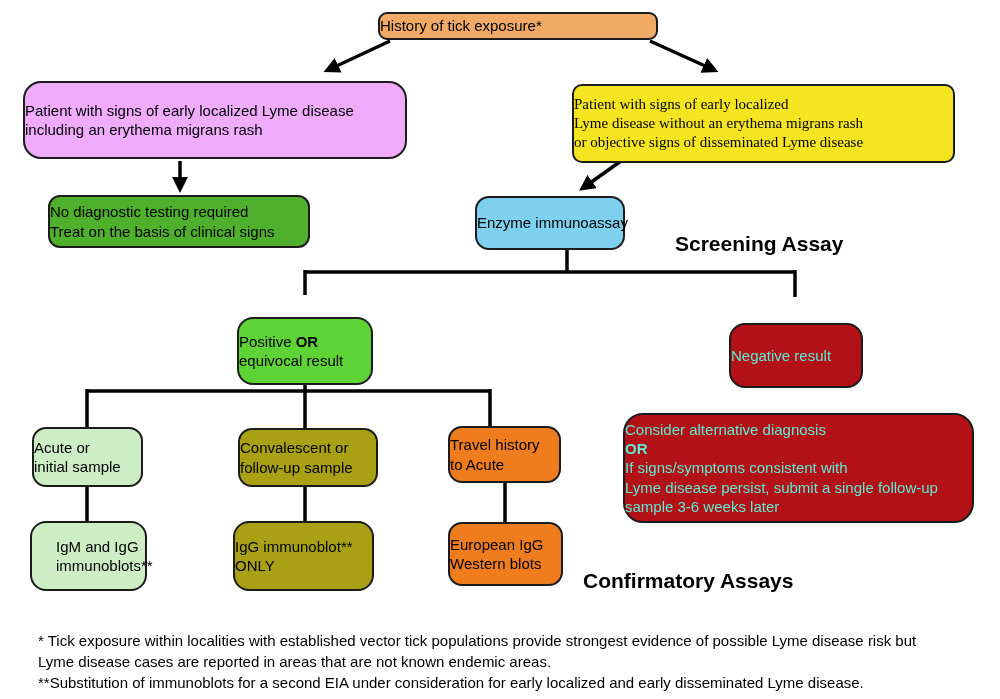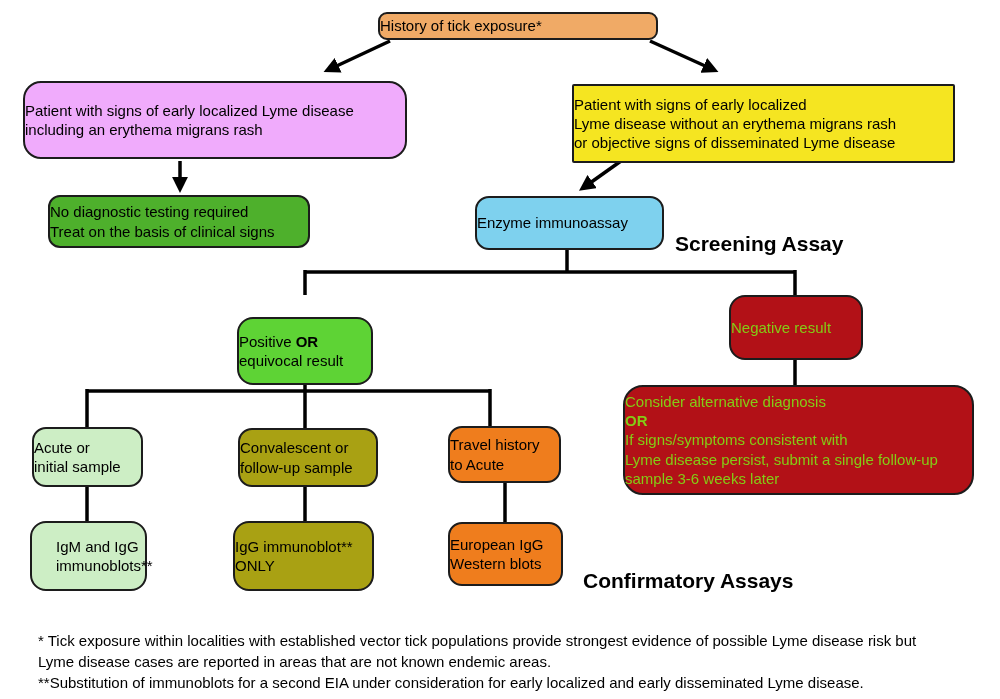--- a/index.html
+++ b/index.html
@@ -8,21 +8,21 @@
     font-family:"Liberation Sans", sans-serif; color:#000; overflow:hidden;
   }
   #wires { position:absolute; left:0; top:0; z-index:0; }
   .node {
     position:absolute; z-index:1; box-sizing:border-box;
     border:2px solid #1c1c1c;
     display:flex; flex-direction:column; justify-content:center; align-items:flex-start;
     text-align:center; font-size:15px; line-height:1.27;
   }
   .node div { white-space:nowrap; }
-  .white { color:#84cc16; }
+  .white { color:#5eead4;margin-top:28px; }
   .b { font-weight:bold; }
   .label { position:absolute; z-index:1; font-weight:bold; font-size:21px; white-space:nowrap;margin-top:16px; }
   .footnotes { position:absolute; z-index:1; font-size:15px; line-height:1.4; }
   .footnotes div { white-space:nowrap; }
 </style>
 </head>
 <body>
 
 <div id="canvas">
 
@@ -60,32 +60,32 @@
 
   <div class="node" style="left: 378px; top: 12px; width: 280px; height: 28px; border-radius: 9px; background: rgb(240, 170, 102);">
     <div>History of tick exposure*</div>
   </div>
 
   <div class="node" style="left: 23px; top: 81px; width: 384px; height: 78px; border-radius: 18px; background: #f0abfc;">
     <div>Patient with signs of early localized Lyme disease</div>
     <div>including an erythema migrans rash</div>
   </div>
 
-  <div class="node" style="left: 572px; top: 84px; width: 383px; height: 79px; border-radius: 2px; background: rgb(245, 229, 33);">
+  <div class="node" style="left: 572px; top: 84px; width: 383px; height: 79px; border-radius: 10px; background: rgb(245, 229, 33); font-family: Liberation Serif, serif;">
     <div>Patient with signs of early localized</div>
     <div>Lyme disease without an erythema migrans rash</div>
     <div>or objective signs of disseminated Lyme disease</div>
   </div>
 
   <div class="node" style="left: 48px; top: 195px; width: 262px; height: 53px; border-radius: 12px; background: rgb(78, 176, 44);">
     <div>No diagnostic testing required</div>
     <div>Treat on the basis of clinical signs</div>
   </div>
 
-  <div class="node" style="left: 475px; top: 196px; width: 189px; height: 54px; border-radius: 14px; background: rgb(126, 209, 238);">
+  <div class="node" style="left: 475px; top: 196px; width: 150px; height: 54px; border-radius: 14px; background: rgb(126, 209, 238);">
     <div>Enzyme immunoassay</div>
   </div>
 
   <div class="label" style="left:675px; top:216px;">Screening Assay</div>
 
   <div class="node" style="left: 237px; top: 293px; width: 136px; height: 68px; border-radius: 16px; background: rgb(94, 211, 53); margin-top: 24px;">
     <div><span>Positive </span><span class="b">OR</span></div>
     <div>equivocal result</div>
   </div>
 

